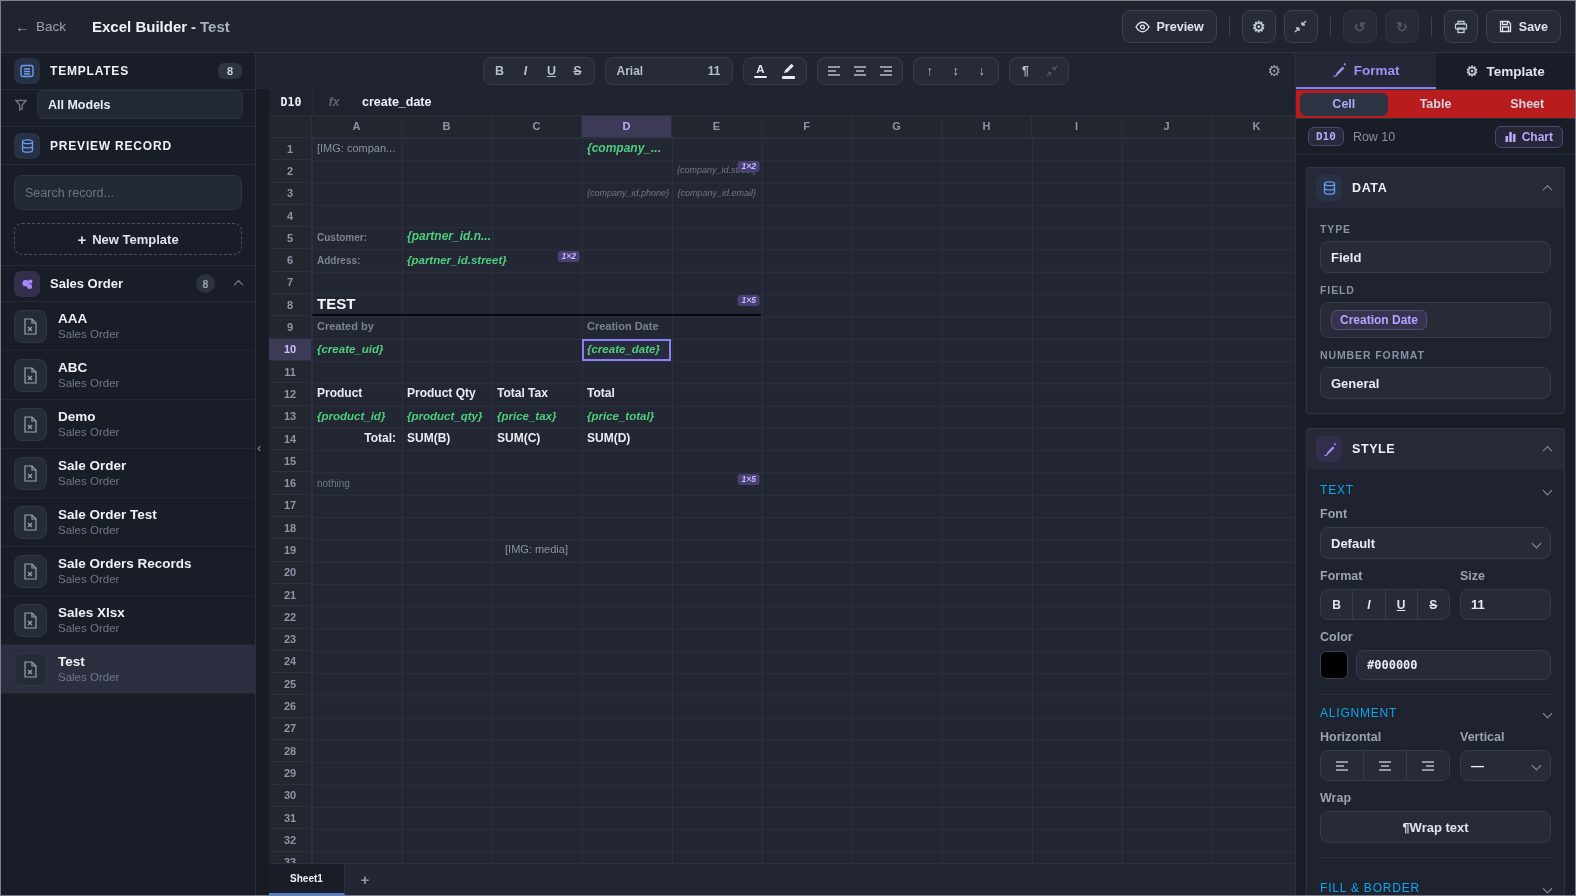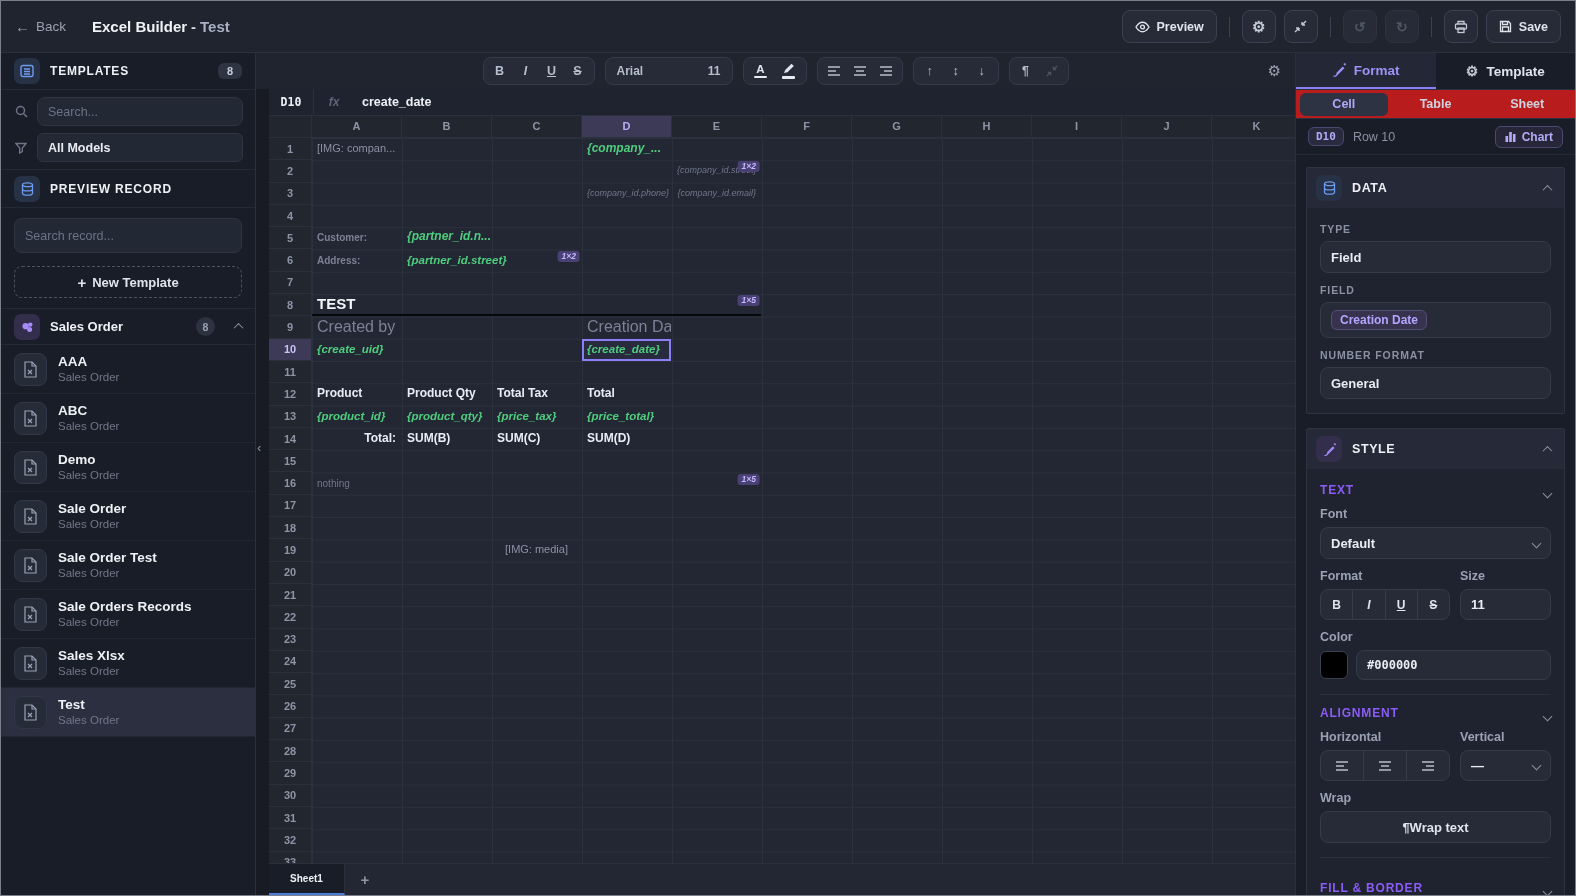--- a/index.html
+++ b/index.html
@@ -111,21 +111,21 @@
   .row-h.sel { background:#3c3a57; color:#c9c2f9; }
   .cells { position:absolute; left:43px; top:22px; width:990px; bottom:0;
            background-image:linear-gradient(to right,#2b303d 1px,transparent 1px),
                             linear-gradient(to bottom,#2b303d 1px,transparent 1px);
            background-size:90px 22.3px; }
   .cell { position:absolute; height:22.3px; line-height:21px; padding:0 5px; font-size:11px;
           white-space:nowrap; overflow:hidden; cursor:cell; }
   .cell.gray { color:#8a92a4; }
   .cell.note { color:#6f7789; font-size:10px; }
   .cell.lab  { color:#7b8294; font-size:10px; font-weight:600; }
-  .cell.labb { color:#7b8294; font-size:16px; font-weight:400; }
+  .cell.labb { color:#7b8294; font-size:11px; font-weight:700; }
   .cell.tiny { color:#6f7789; font-size:9px; font-style:italic; }
   .cell.green   { color:#4ecd7d; font-style:italic; font-weight:600; font-size:11.5px; }
   .cell.green-b { color:#4ecd7d; font-style:italic; font-weight:800; font-size:12px; }
   .cell.head { color:#e8ecf4; font-weight:700; font-size:12px; }
   .cell.sum  { color:#e8ecf4; font-weight:700; font-size:12px; }
   .cell.title { color:#f2f4f8; font-weight:800; font-size:15px; line-height:20px;
                 border-bottom:2.5px solid #07080c; }
   .cell.sel-cell { outline:2px solid #8b7ff5; outline-offset:-2px; background:rgba(139,127,245,.06); }
   .merge-badge { position:absolute; transform:translateX(-100%); background:#494073; color:#c6b9ff;
                  font-size:8.5px; font-weight:700; font-style:italic; line-height:11px;
@@ -167,22 +167,22 @@
   .card-head .ctitle { font-size:12.5px; font-weight:800; letter-spacing:.6px; color:#eef0f5; }
   .card-head .chev { margin-left:auto; margin-right:4px; }
   .card-body { padding:4px 13px 14px; }
   .flabel { font-size:10.5px; font-weight:800; letter-spacing:.9px; color:#8a91a3; margin:11px 0 6px; }
   .slabel { font-size:12.5px; font-weight:700; color:#9aa1b3; margin:10px 0 6px; }
   .pinput { height:32px; background:#262b37; border:1px solid #343b4b; border-radius:8px;
             display:flex; align-items:center; padding:0 10px; font-size:13px; font-weight:600; color:#e8ebf2; }
   .pinput.select { justify-content:space-between; }
   .tag { background:#37324e; border:1px solid #55507a; color:#b3a6ff; font-weight:700; font-size:12px;
          border-radius:6px; padding:2px 8px; }
-  .subsect-head { display:flex; align-items:flex-end; font-size:12px; font-weight:700; letter-spacing:.8px;
-                  color:#8b5cf6; margin-top:6px; }
+  .subsect-head { display:flex; align-items:center; font-size:12px; font-weight:400; letter-spacing:.8px;
+                  color:#0ea5e9; margin-top:6px; }
   .subsect-head .chev { margin-left:auto; }
   .subsect { border-top:1px solid #2a2f3c; margin-top:14px; padding-top:11px; }
   .two-col { display:flex; gap:10px; }
   .two-col .col1 { width:130px; } .two-col .col2 { flex:1; }
   .btn-group { height:31px; border:1px solid #343b4b; background:#262b37; border-radius:8px;
                display:flex; overflow:hidden; }
   .btn-group .gbtn { flex:1; display:flex; align-items:center; justify-content:center;
                      font-size:12px; font-weight:700; color:#dfe3ec; border-right:1px solid #343b4b; cursor:pointer; }
   .btn-group .gbtn:last-child { border-right:none; }
   .gbtn.it { font-style:italic; } .gbtn.un { text-decoration:underline; } .gbtn.st { text-decoration:line-through; }
@@ -256,29 +256,20 @@
     <div class="sidebar">
       <div class="sb-head">
         <div class="icon-box">
           <svg width="14" height="14" viewBox="0 0 14 14" fill="none" stroke="#6c9bf0" stroke-width="1.4">
               <rect x="1" y="1.5" width="12" height="11" rx="2"></rect>
               <path d="M4 5h6M4 7.5h6M4 10h6"></path>
             </svg>
         </div>
         <span class="sb-title">TEMPLATES</span>
         <span class="count-pill">8</span>
-      </div>
-      <div class="sb-row">
-        <span class="lead-ic">
-          <svg width="13" height="13" viewBox="0 0 13 13" fill="none" stroke="#6b7385" stroke-width="1.5">
-              <circle cx="5.5" cy="5.5" r="4"></circle>
-              <path d="M8.7 8.7L12 12"></path>
-            </svg>
-        </span>
-        <input class="sb-input" placeholder="Search..." style="">
       </div>
       <div class="sb-row" style="padding-top:0;">
         <span class="lead-ic">
           <svg width="12" height="12" viewBox="0 0 12 12" fill="none" stroke="#6b7385" stroke-width="1.4">
               <path d="M1 1.5h10L7.3 6v3.6L4.7 11V6z"></path>
             </svg>
         </span>
         <div class="sb-input filter" style="display:flex;align-items:center;">All Models</div>
       </div>
       <div class="sb-sep"></div>

